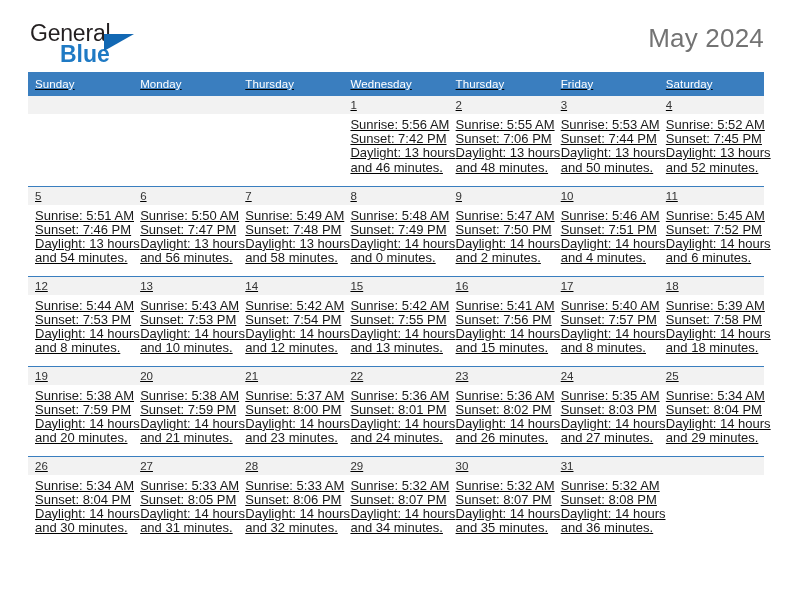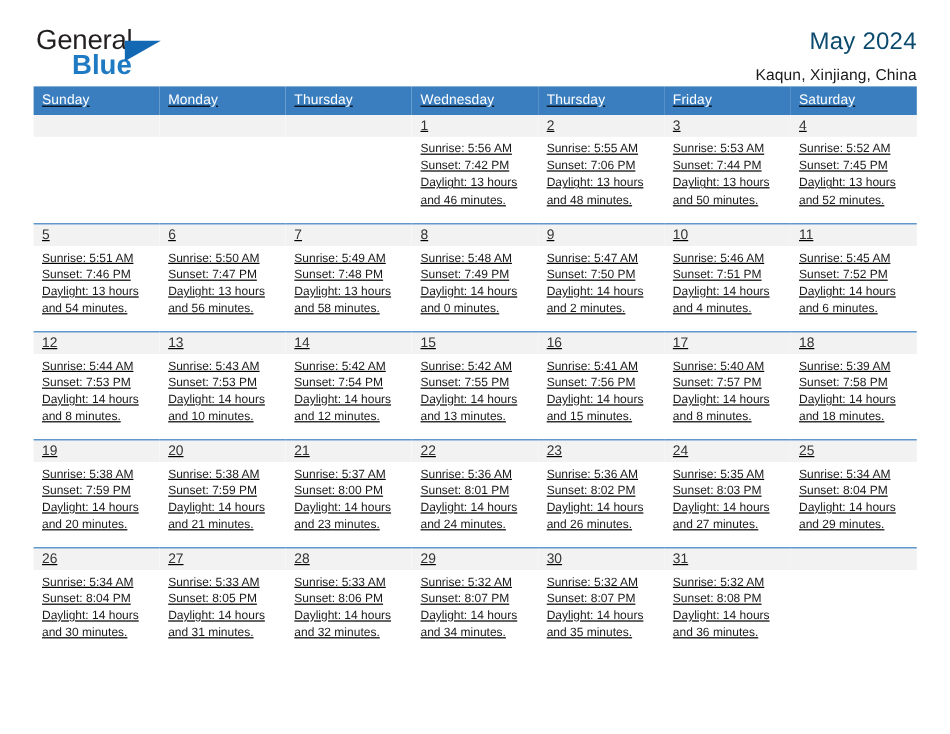--- a/index.html
+++ b/index.html
@@ -58,23 +58,23 @@
     height: 0;
     border-left: 30px solid #1268b3;
     border-bottom: 17px solid transparent;
   }
 
   .title-block {
     text-align: right;
     padding-top: 2px;
   }
   .cal-title {
-    font-size: 20px;
+    font-size: 26px;
     font-weight: normal;
-    color: #0c4a6e;
+    color: #737373;
     letter-spacing: 0.2px;
     line-height: 1.1;
   }
   .cal-subtitle {
     font-size: 13px;
     color: #1a1a1a;
     margin-top: 9px;
     letter-spacing: 0.1px;
   }
 
@@ -115,21 +115,21 @@
     padding: 3px 0 3px 7px;
     height: 18px;
     line-height: 12px;
   }
   .daynum.empty {
     color: transparent;
   }
 
   .cell-body {
     padding: 4px 6px 0 7px;
-    font-size: 10px;
+    font-size: 13px;
     line-height: 14.2px;
     color: #1a1a1a;
   }
   .cell-body div { white-space: nowrap; }
 
   td.blank .daynum { background: #f2f2f2; }
 </style>
 </head>
 <body>
 
@@ -138,21 +138,20 @@
   <div class="header">
 
     <div class="brand">
       <span class="brand-general">General</span>
       <span class="brand-triangle"></span>
       <span class="brand-blue">Blue</span>
     </div>
 
     <div class="title-block">
       <div class="cal-title">May 2024</div>
-      <div class="cal-subtitle">Kaqun, Xinjiang, China</div>
     </div>
 
   </div>
 
   <table class="calendar">
     <thead>
       <tr>
         <th>Sunday</th>
         <th>Monday</th>
         <th>Thursday</th>

